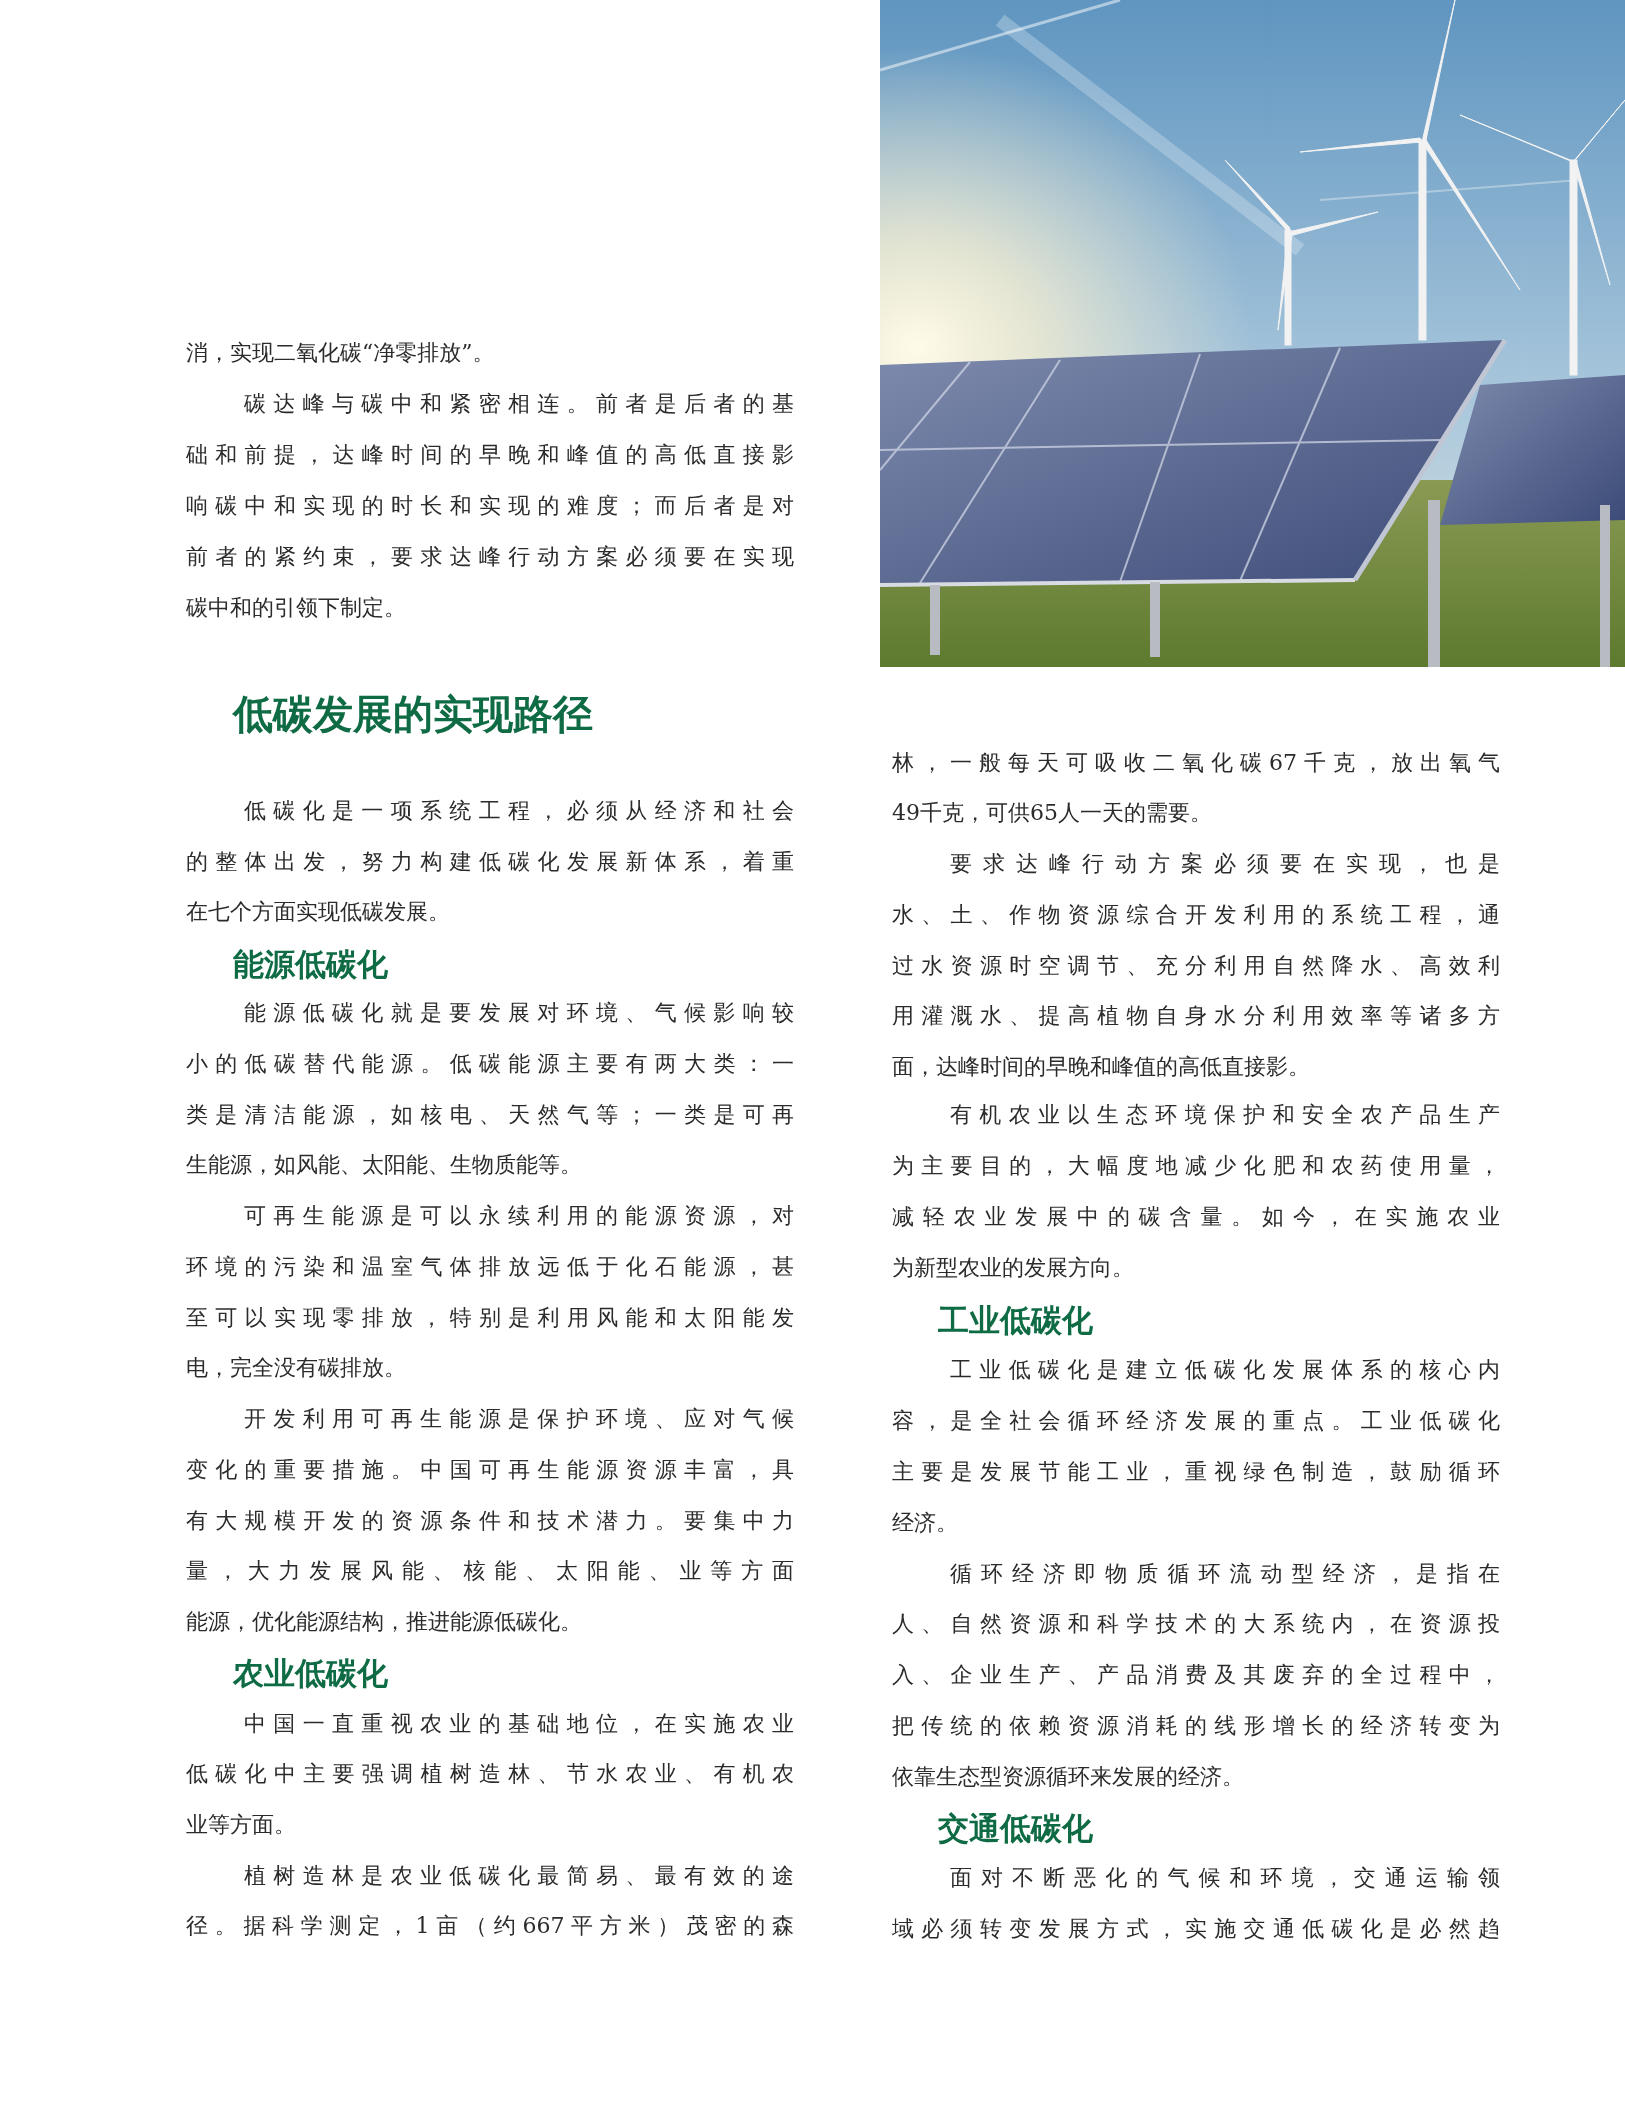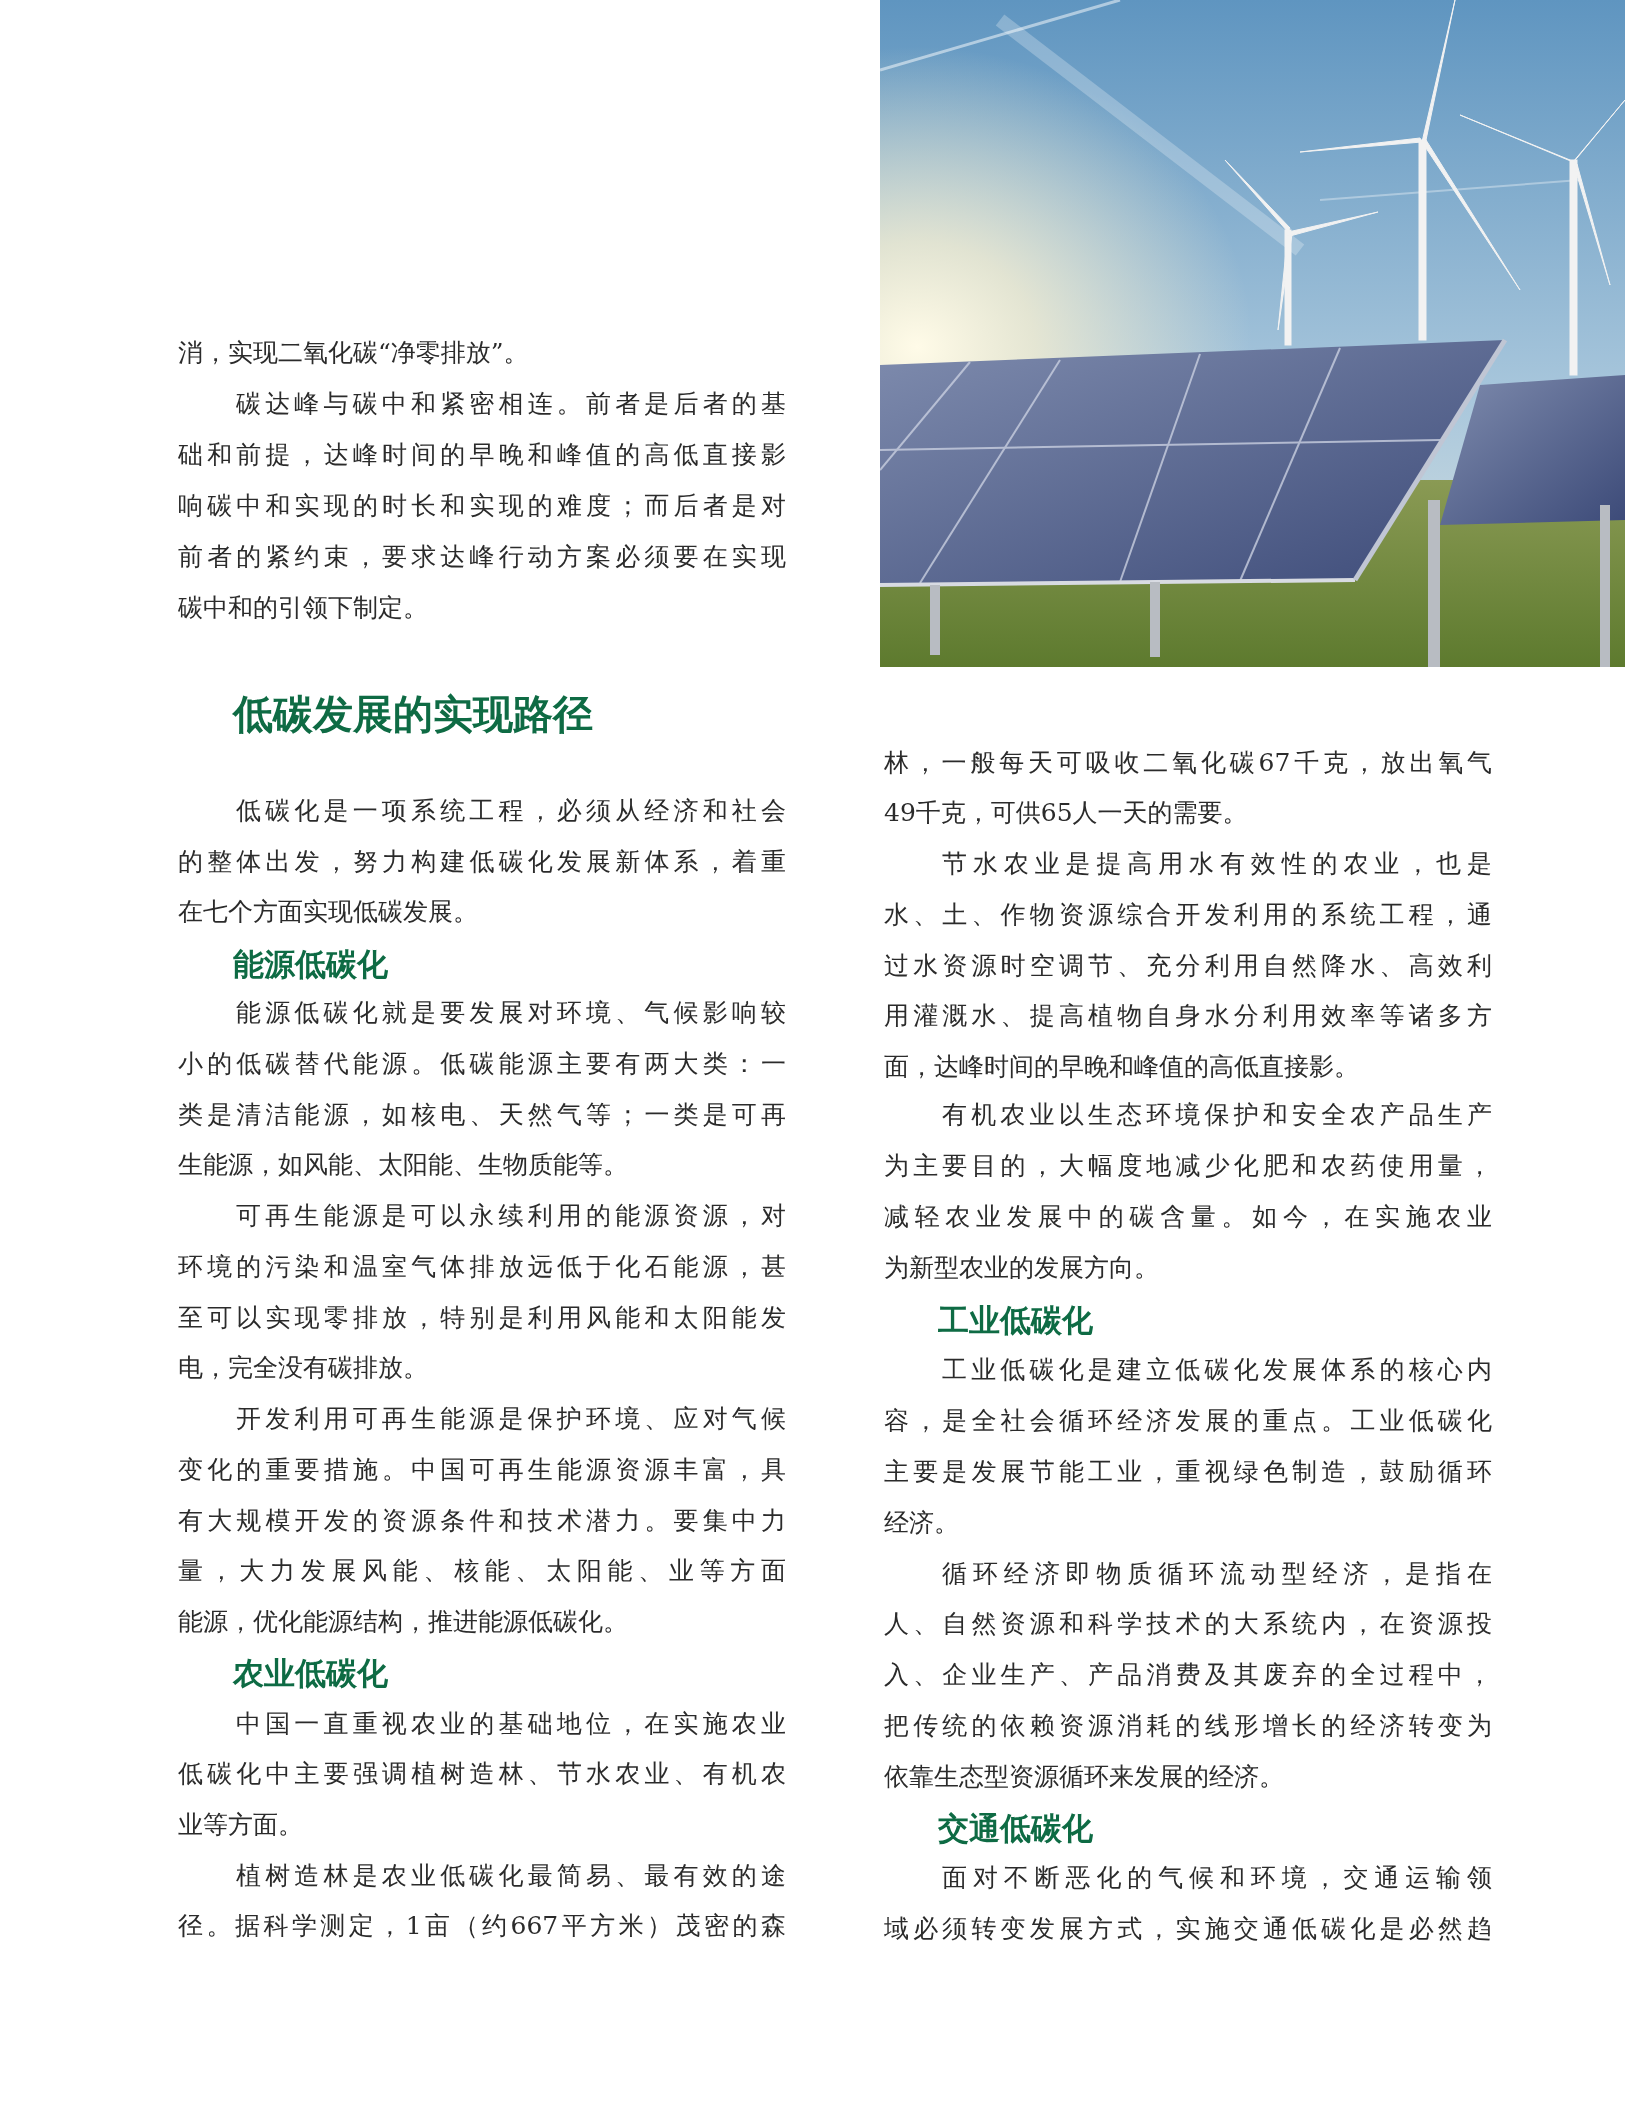--- a/index.html
+++ b/index.html
@@ -3,21 +3,21 @@
 <meta charset="utf-8">
 <style>
   html, body { margin: 0; padding: 0; background: #ffffff; }
   body { width: 1625px; height: 2101px; position: relative; overflow: hidden;
          font-family: "DejaVu Serif", "Liberation Serif", serif; color: #2b2b2b; }
   .photo { position: absolute; left: 880px; top: 0; width: 745px; height: 667px; overflow: hidden; }
   .photo svg { display: block; }
   .col { position: absolute; width: 608px; }
   .col-left { left: 174px; }
   .col-right { left: 880px; }
-  .line { position: absolute; left: 4px; height: 40px; line-height: 40px; font-size: 25px;
+  .line { position: absolute; left: 12px; height: 40px; line-height: 40px; font-size: 22px;
           white-space: nowrap; text-align: justify; text-align-last: justify; width: 608px;
           letter-spacing: 0px; }
   .line.last { text-align-last: left; }
   .line.indent { padding-left: 58px; width: 550px; font-family: Liberation Serif, serif; }
   .h1 { position: absolute; left: 59px; font-family: "DejaVu Sans", sans-serif; font-weight: bold;
         font-size: 40px; color: #0e6b44; line-height: 44px; white-space: nowrap; }
   .h2 { position: absolute; left: 59px; font-family: "DejaVu Sans", sans-serif; font-weight: bold;
         font-size: 31px; color: #0e6b44; line-height: 40px; white-space: nowrap; }
   .col-right .h2 { left: 58px; }
 </style>
@@ -131,21 +131,21 @@
   <div class="line last" style="top:1805px">业等方面。</div>
 
   <div class="line indent" style="top:1856px">植树造林是农业低碳化最简易、最有效的途</div>
   <div class="line" style="top:1906px">径。据科学测定，1亩（约667平方米）茂密的森</div>
 </div>
 
 <div class="col col-right">
   <div class="line" style="top:743px">林，一般每天可吸收二氧化碳67千克，放出氧气</div>
   <div class="line last" style="top:793px">49千克，可供65人一天的需要。</div>
 
-  <div class="line indent" style="top:844px">节水农业是提高用水有效性的农业，也是</div>
+  <div class="line indent" style="top:844px">要求达峰行动方案必须要在实现，也是</div>
   <div class="line" style="top:895px">水、土、作物资源综合开发利用的系统工程，通</div>
   <div class="line" style="top:946px">过水资源时空调节、充分利用自然降水、高效利</div>
   <div class="line" style="top:996px">用灌溉水、提高植物自身水分利用效率等诸多方</div>
   <div class="line last" style="top:1047px">面，达峰时间的早晚和峰值的高低直接影。</div>
 
   <div class="line indent" style="top:1095px">有机农业以生态环境保护和安全农产品生产</div>
   <div class="line" style="top:1146px">为主要目的，大幅度地减少化肥和农药使用量，</div>
   <div class="line" style="top:1197px">减轻农业发展中的碳含量。如今，在实施农业</div>
   <div class="line last" style="top:1248px">为新型农业的发展方向。</div>
 

